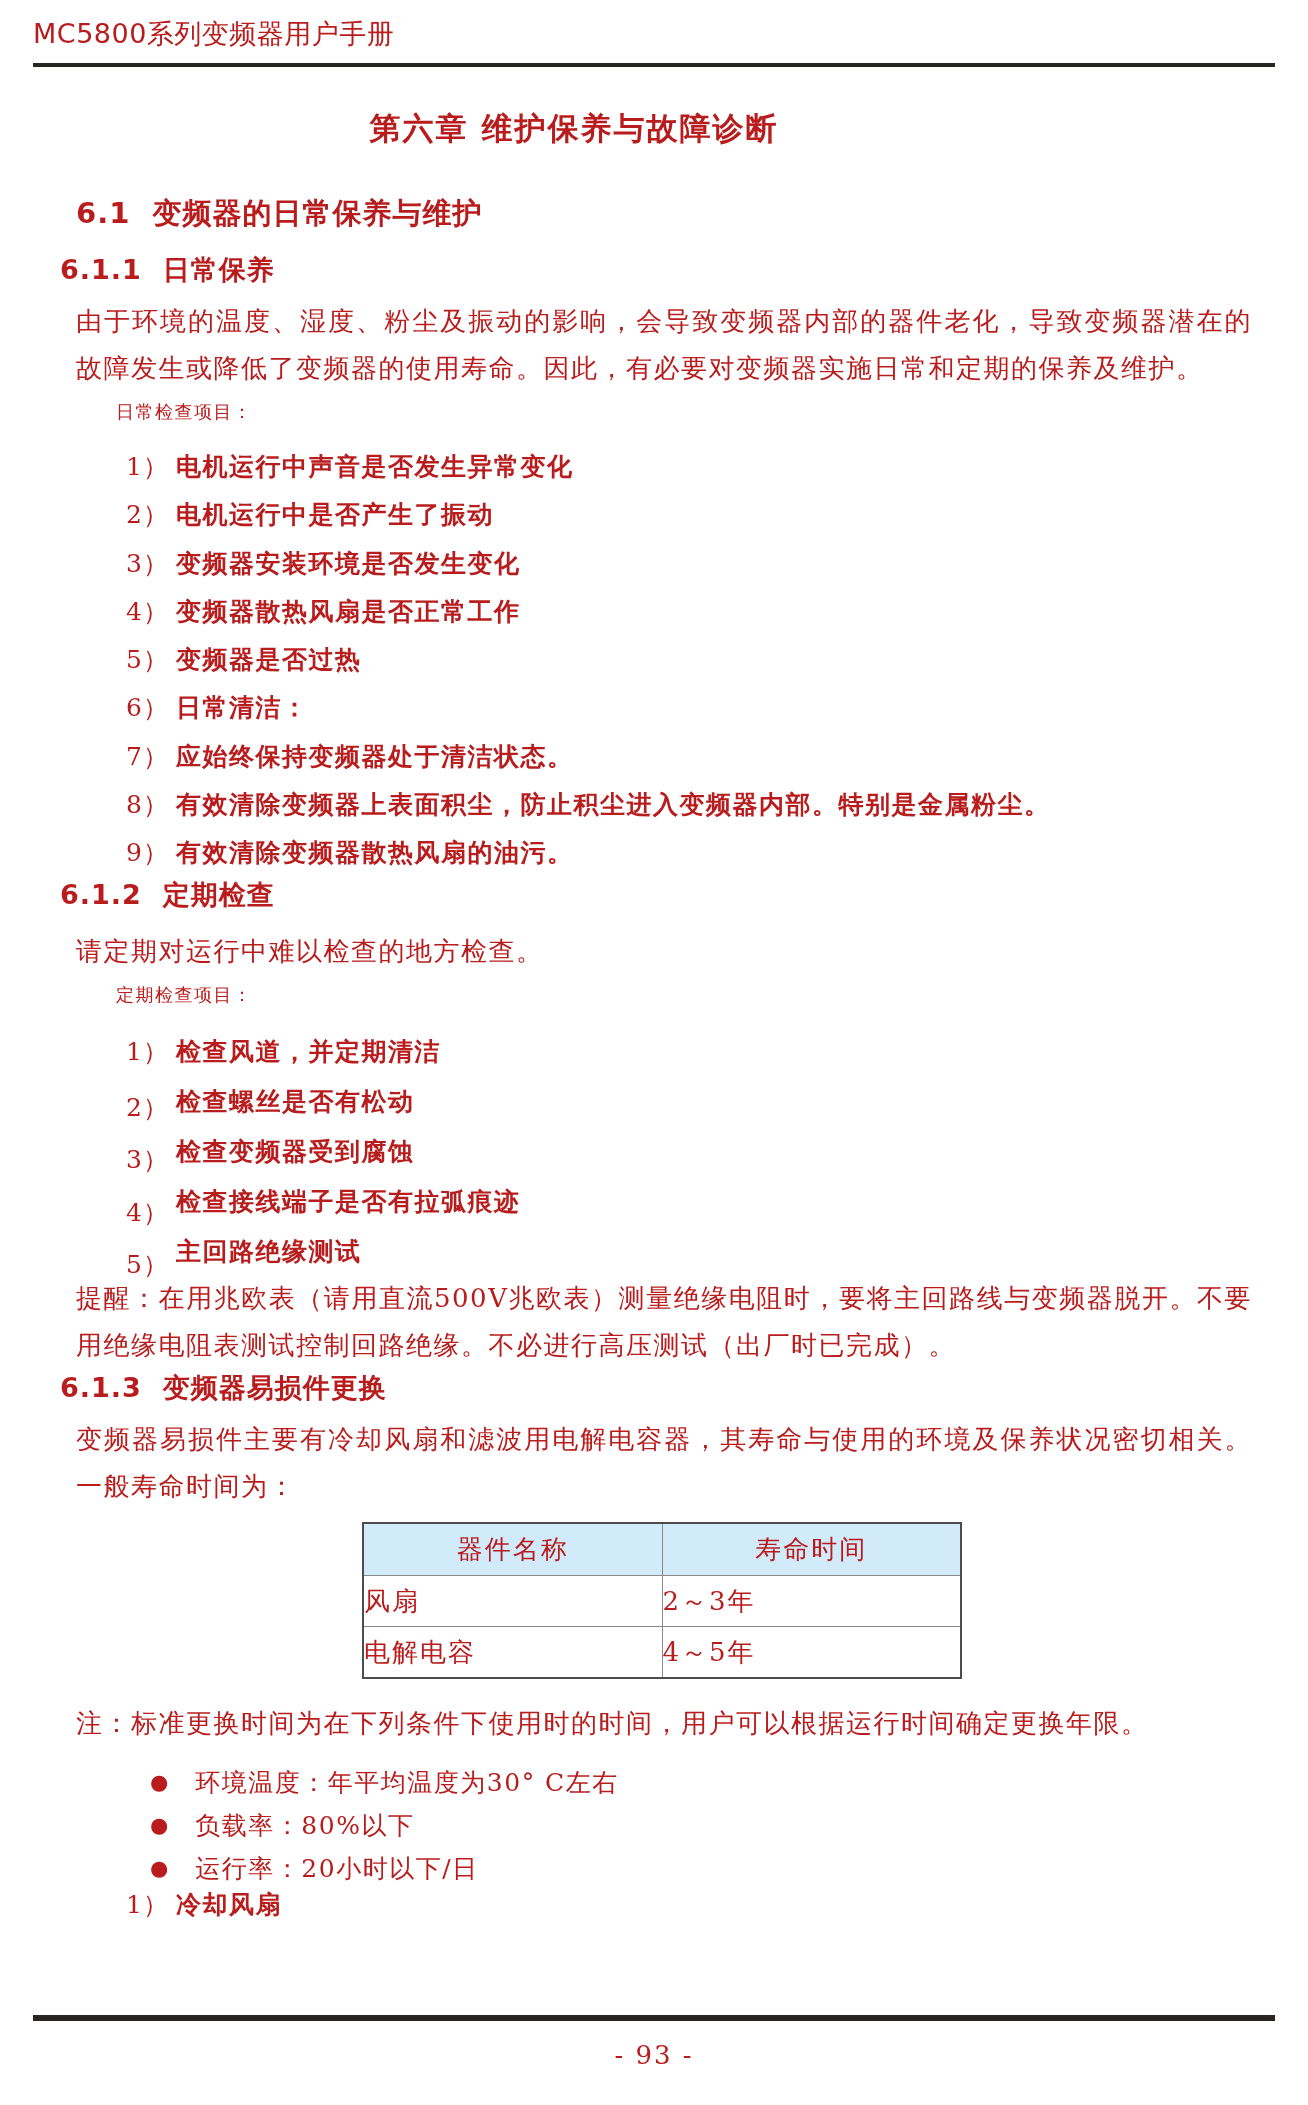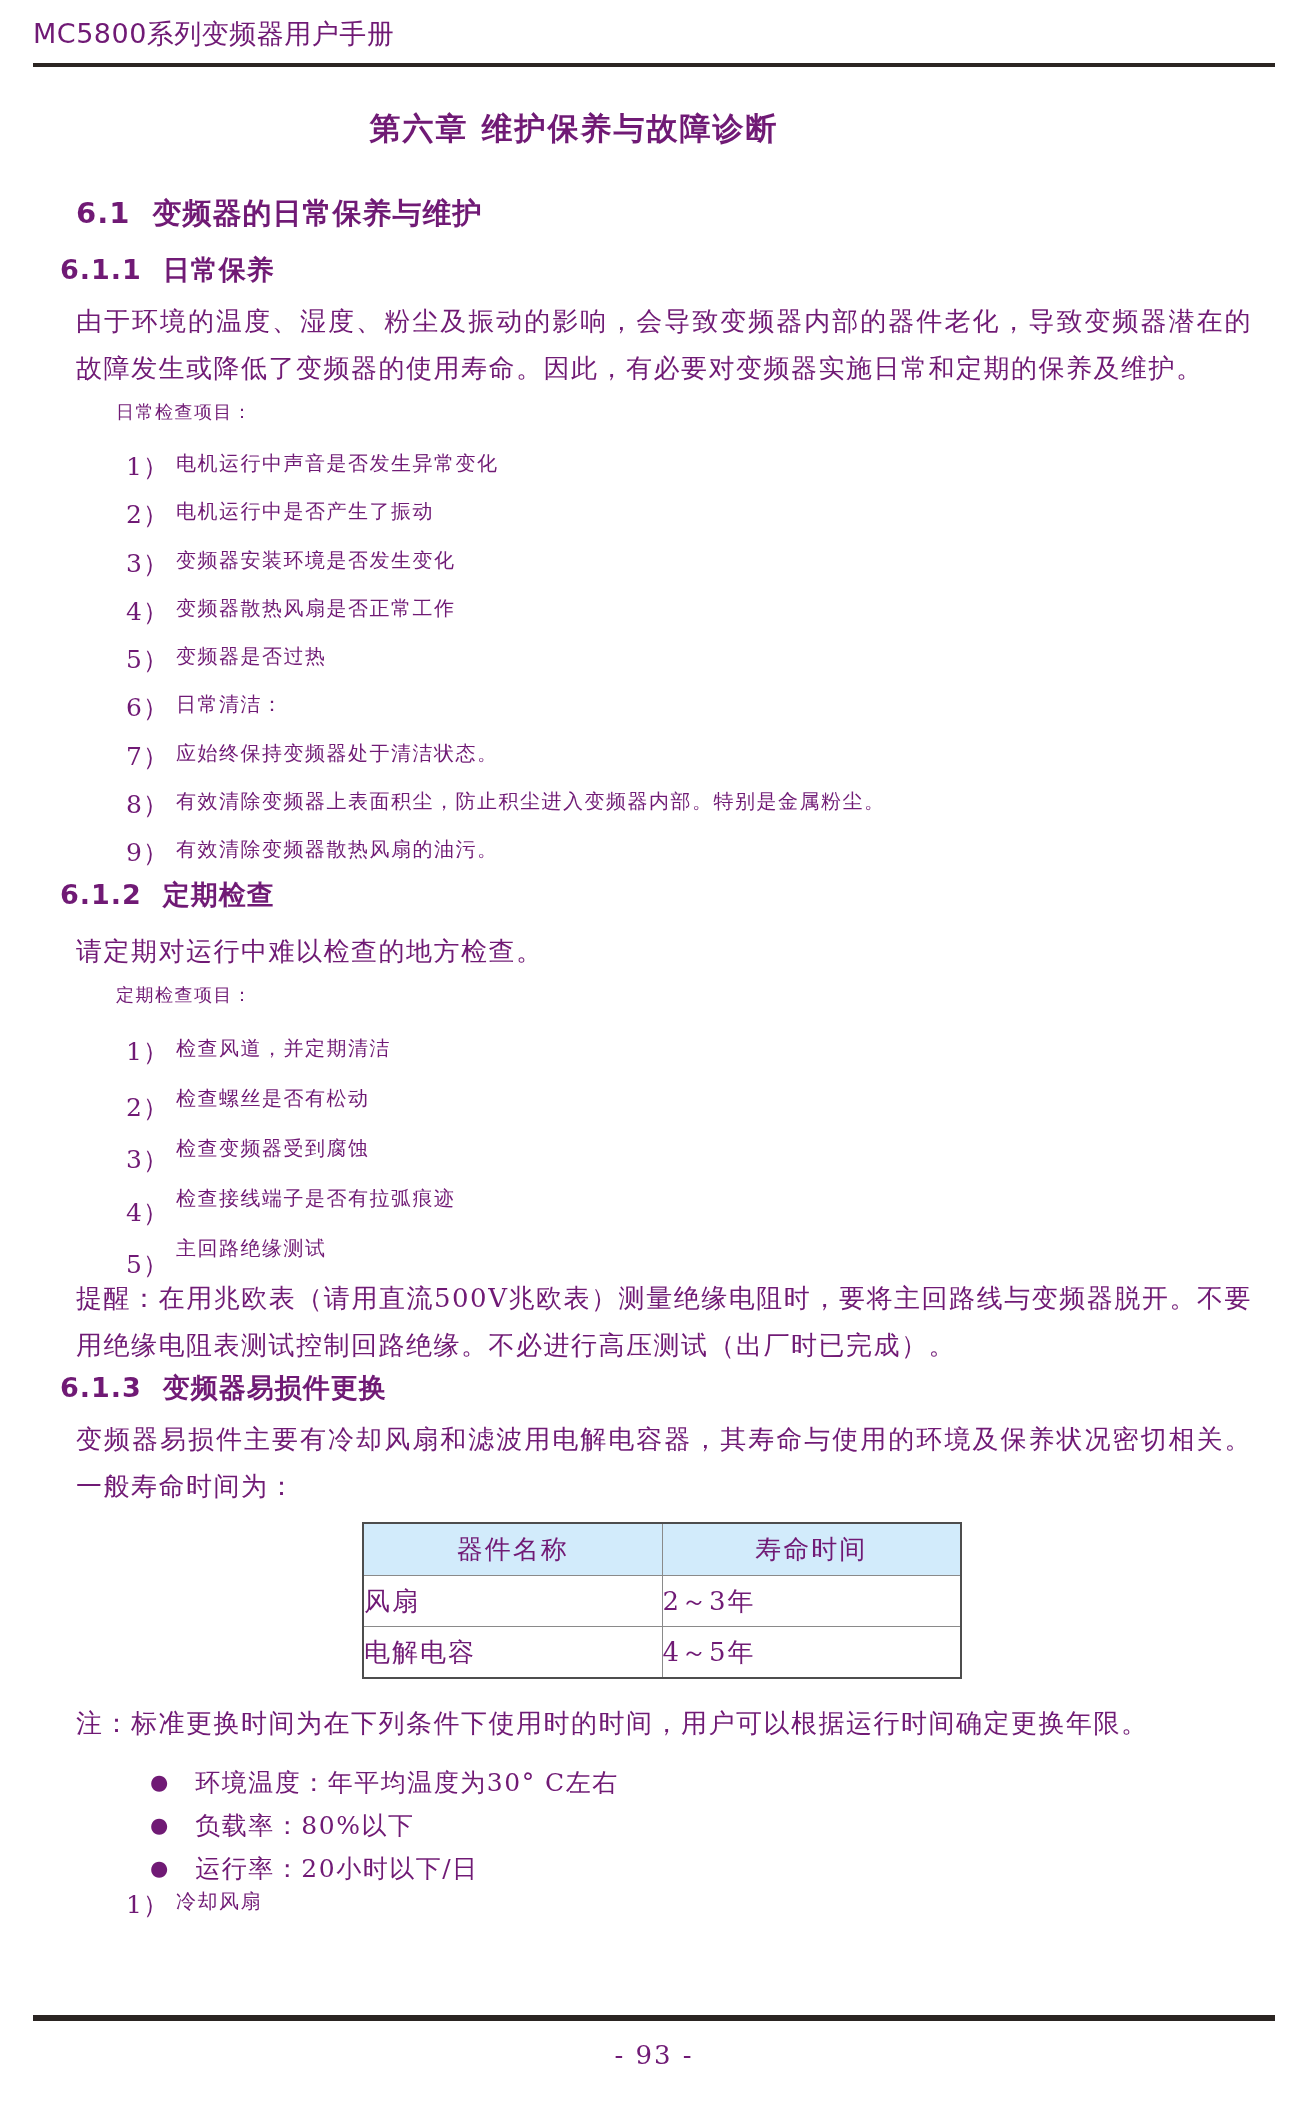--- a/index.html
+++ b/index.html
@@ -3,21 +3,21 @@
 <meta charset="utf-8">
 <style>
   html,body { margin:0; padding:0; background:#e8e8e8; }
   .page {
     position: relative;
     width: 1308px;
     height: 2105px;
     margin: 0 auto;
     background: #ffffff;
     overflow: hidden;
-    color: #701a75;
+    color: #b91c1c;
     font-family: "DejaVu Serif", "Liberation Serif", serif;
   }
   .abs { position: absolute; }
 
   
   .doc-header-title {
     left: 33px; top: 18px;
     font-size: 27px; line-height: 32px;
     letter-spacing: 0.5px;
     font-family: "DejaVu Sans", "Liberation Sans", sans-serif;
@@ -56,21 +56,21 @@
   .label { left: 76px; font-size: 18px; letter-spacing: 1.5px; white-space: pre; margin-left: 40px; }
 
   .num-list { left: 126px; width: 1140px; }
   .num-list .row { display: flex; align-items: flex-start; }
   .list-daily .row { height: 48.3px; }
   .list-periodic .row { height: 50px; }
   .li-num {
     width: 50px; flex: 0 0 50px;
     font-size: 25px; letter-spacing: 1px; white-space: pre;
   }
-  .li-text { font-size: 20px; letter-spacing: 1.5px; white-space: pre; }
+  .li-text { font-size: 25px; letter-spacing: 1.5px; white-space: pre; font-weight: bold; }
   
   .list-periodic .row:nth-child(2) .li-num { transform: translateY(6px); }
   .list-periodic .row:nth-child(3) .li-num { transform: translateY(8px); }
   .list-periodic .row:nth-child(4) .li-num { transform: translateY(11px); }
   .list-periodic .row:nth-child(5) .li-num { transform: translateY(13px); }
 
   
   .life-table {
     left: 362px; top: 1522px; width: 600px;
     border-collapse: collapse;

